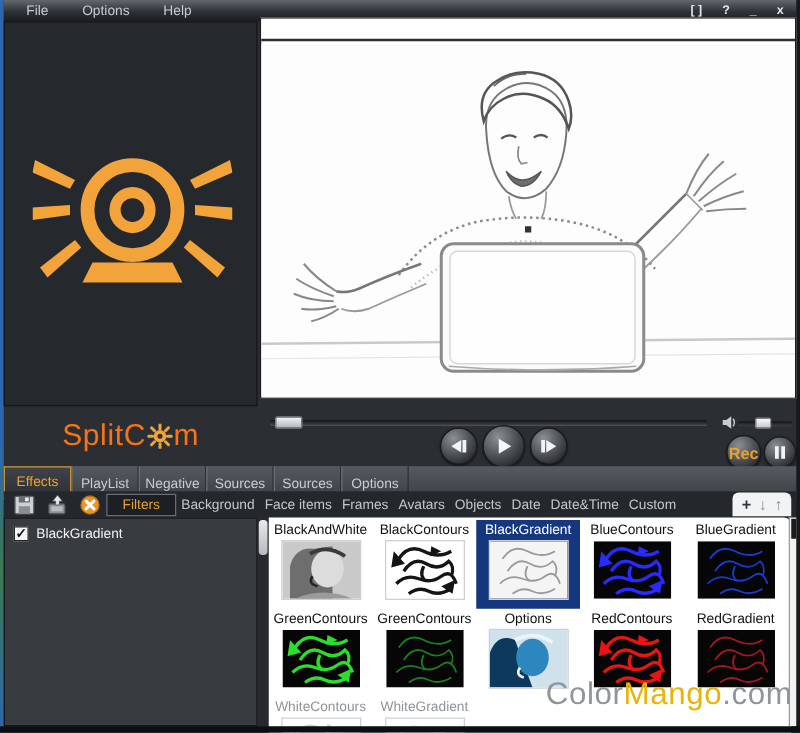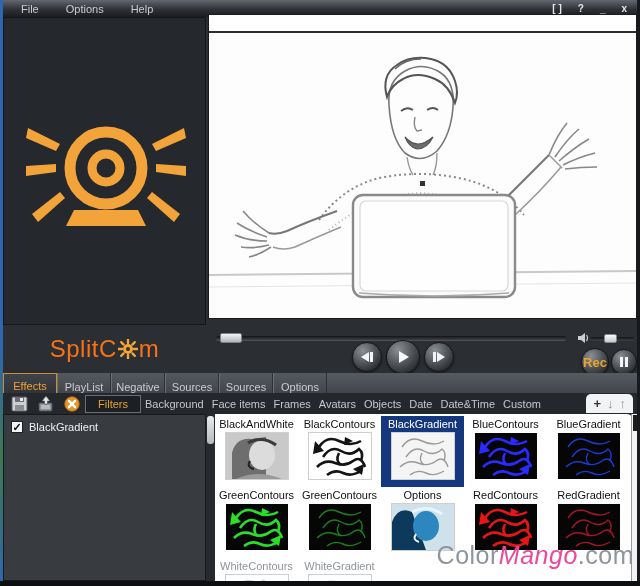--- a/index.html
+++ b/index.html
@@ -109,21 +109,21 @@
   .cell.selected { background:#14377d; }
   .cell.selected .lbl { color:#ffffff; }
   .cell.muted .lbl { color:#8f9499; }
   #grid-scrollbar { position:absolute; left:631px; top:414px; width:6px; height:167px;
                     background:#f2f2f2; border-left:1px solid #999; }
   #grid-scroll-thumb { position:absolute; left:1px; top:1px; width:4px; height:16px; background:#1c1c1c; }
 
   
   #watermark { position:absolute; right:6px; top:541px; font-size:25px; letter-spacing:0.5px;
                color:#8f959a; z-index:30; }
-  #watermark .accent { color:#ec4899;font-style:italic; }
+  #watermark .accent { color:#eab308; }
 </style>
 </head>
 <body>
 
 <div id="window">
   <div id="edge-left"></div>
   <div id="edge-right"></div>
 
   <div id="titlebar">
     <div id="menu-container" style="display:flex;">

